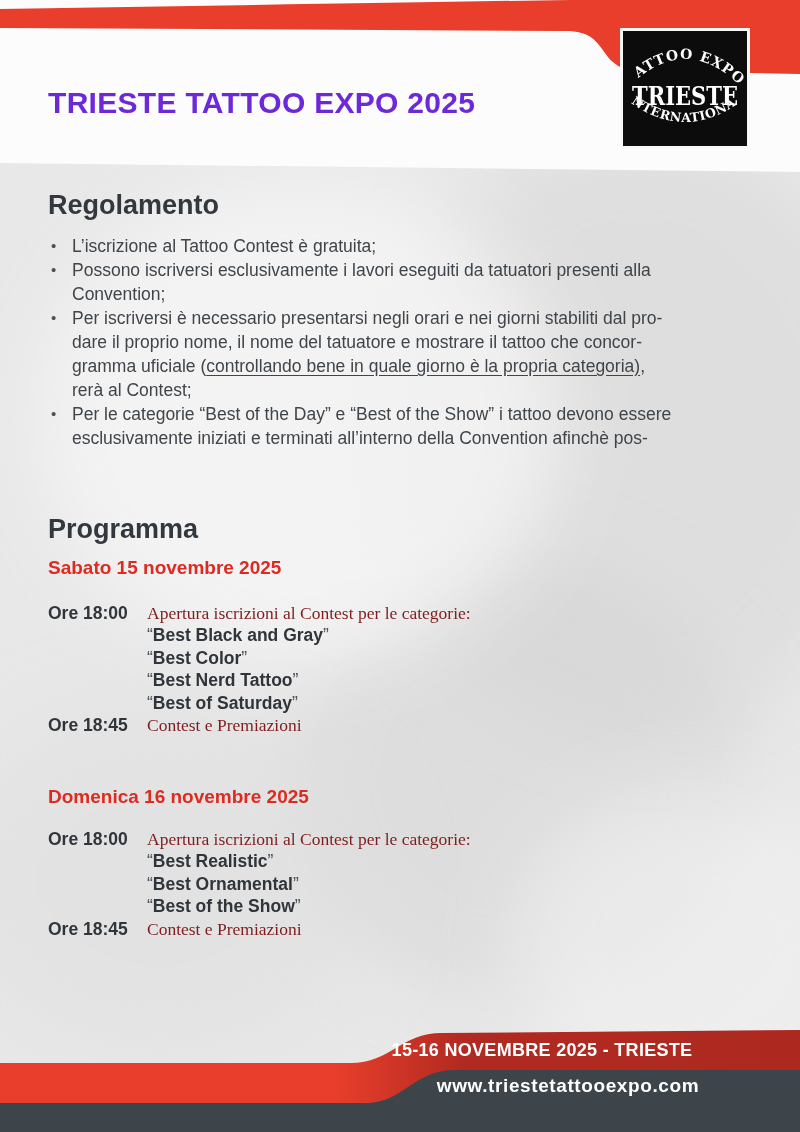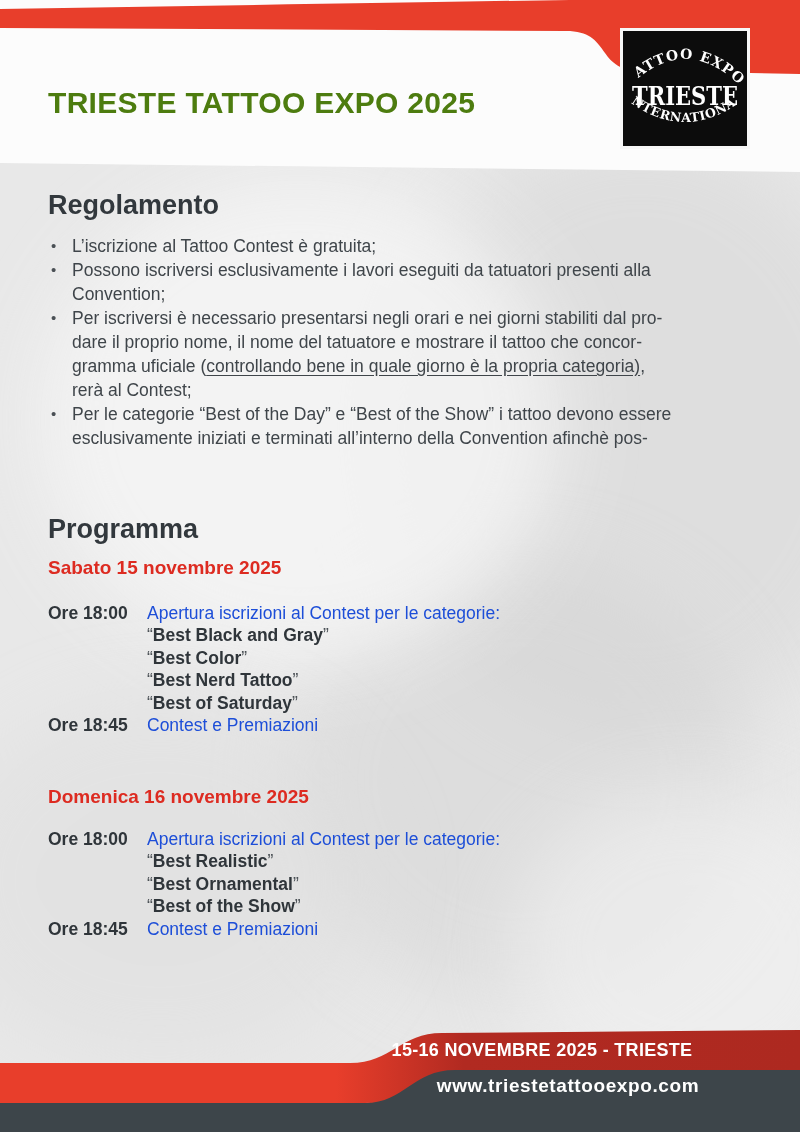--- a/index.html
+++ b/index.html
@@ -17,21 +17,21 @@
   
   .header-shape{left:0;top:0;z-index:1;}
   .logo-box{
     left:620px;top:28px;width:130px;height:121px;
     background:#0c0c0c;border:3px solid #f7f7f7;box-sizing:border-box;
     z-index:3;
   }
   .page-title{
     left:48px;top:86px;z-index:3;margin:0;
     font-size:30px;font-weight:800;letter-spacing:.3px;
-    color:#4d7c0f;
+    color:#6d28d9;
   }
 
   
   .section-heading{
     margin:0;z-index:3;
     font-size:27px;font-weight:700;color:#32383d;
   }
   #regolamento-heading{left:48px;top:190px;}
   #programma-heading{left:48px;top:514px;}
 
@@ -47,21 +47,21 @@
     font-size:19px;font-weight:700;color:#dd2b21;
   }
   #day-title-0{left:48px;top:557px;}
   #day-title-1{left:48px;top:786px;}
 
   .day-rows{z-index:3;left:48px;font-size:17.5px;line-height:22.4px;}
   #day-rows-0{top:602px;}
   #day-rows-1{top:828px;}
   .sched-row{display:flex;white-space:nowrap;align-items:flex-end;}
   .sched-time{flex:0 0 99px;font-weight:700;color:#2f353a;}
-  .sched-text{color:#1d4ed8;}
+  .sched-text{color:#7f1d1d;font-family:Liberation Serif, serif;}
   .cat-row{padding-left:99px;}
   .cat-quote{font-weight:400;color:#4a5055;}
   .cat-name{font-weight:700;color:#2f353a;}
 
   
   .footer-shape{left:0;top:1000px;z-index:2;}
   .footer-date{
     left:382px;top:1040px;width:320px;text-align:center;z-index:3;
     color:#ffffff;font-size:18px;font-weight:700;letter-spacing:.3px;
   }

